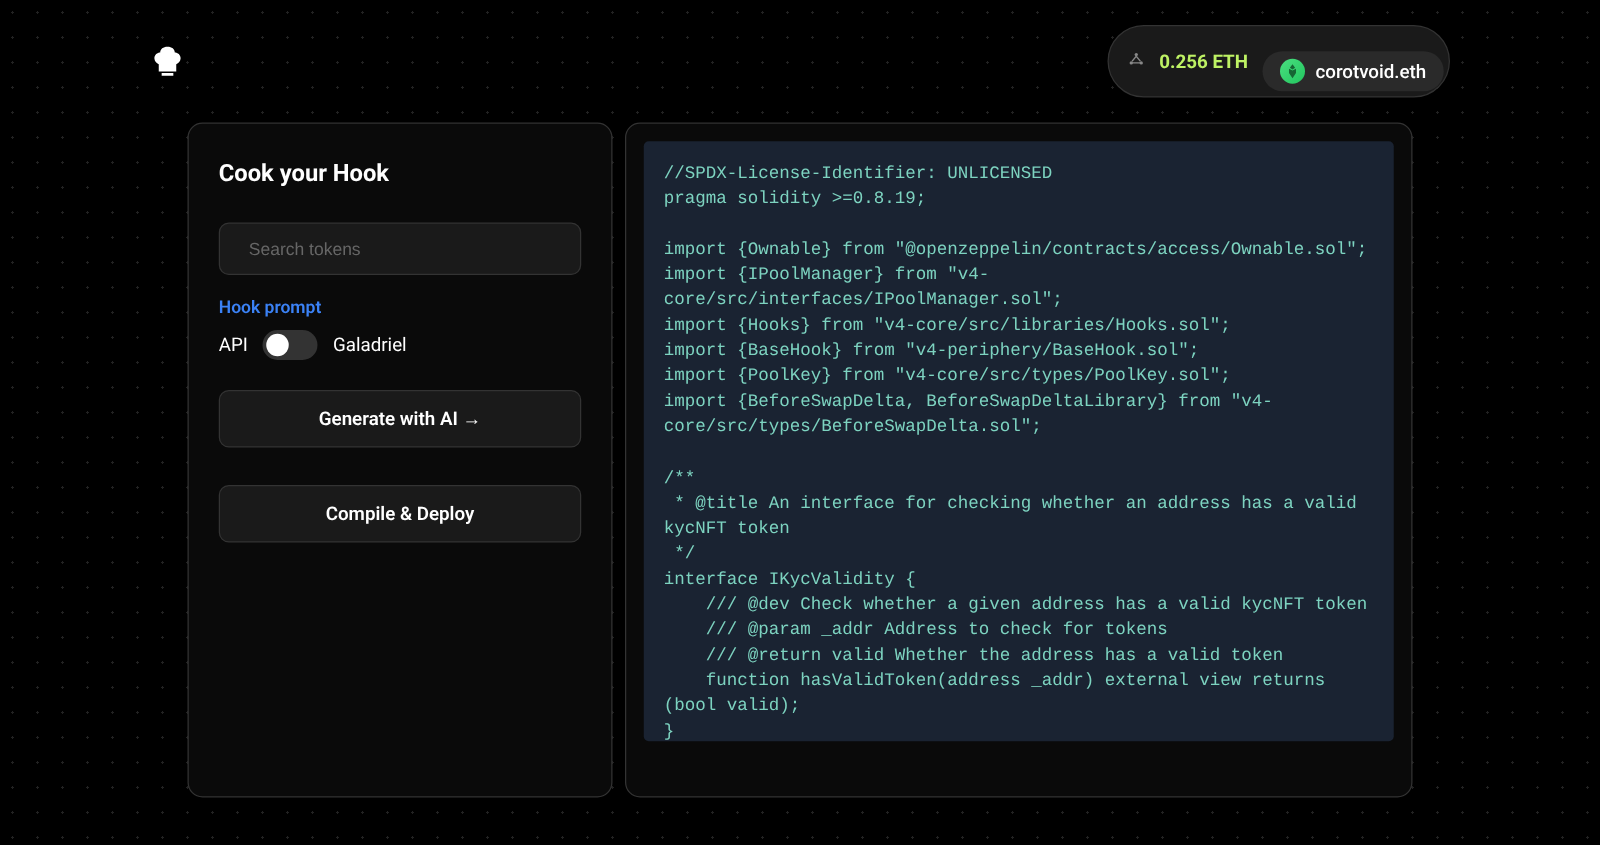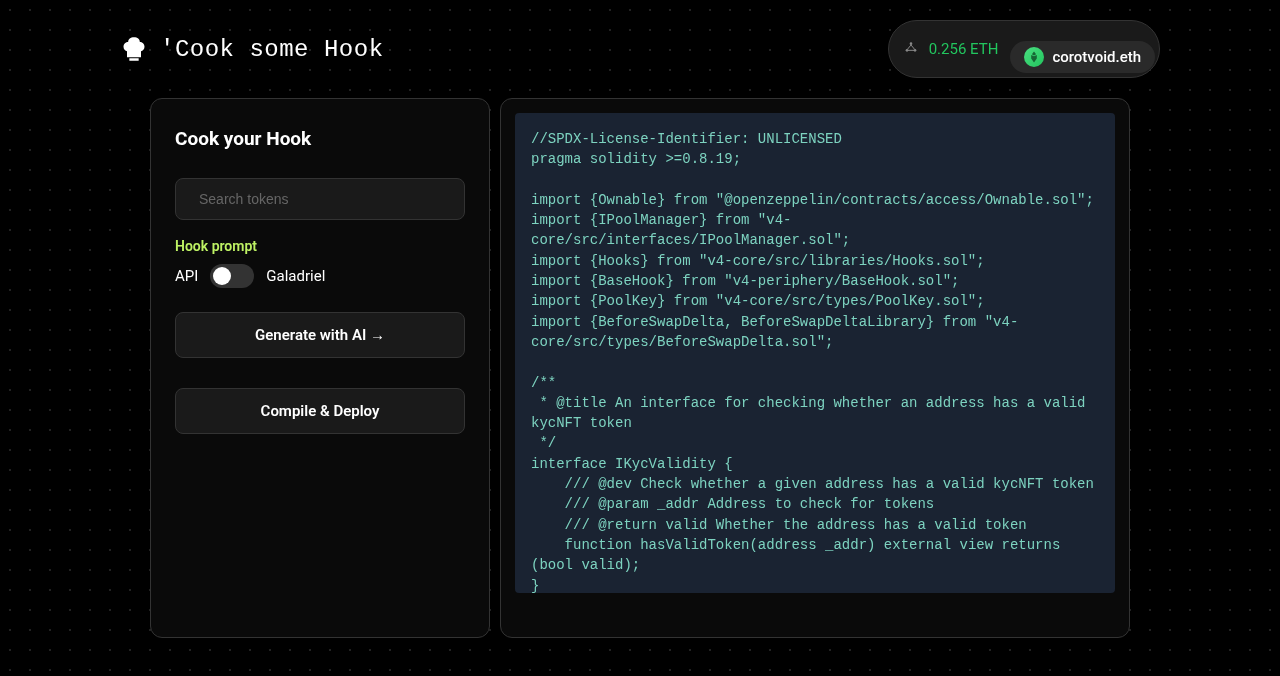--- a/index.html
+++ b/index.html
@@ -71,22 +71,22 @@
     
     .network-icon {
       width: 16px;
       height: 16px;
       margin-right: 10px;
       color: #888;
     }
     
     .balance {
       font-size: 15px;
-      font-weight: 400;
-      color: #22c55e;
+      font-weight: 700;
+      color: #bef264;
       margin-right: 12px;
     }
     
     .ens-pill {
       display: flex;
       align-items: center;
       gap: 8px;
       background: #2a2a2a;
       border-radius: 999px;
       padding: 6px 14px;
@@ -146,21 +146,21 @@
       margin-bottom: 18px;
     }
     
     .search-input::placeholder {
       color: #666;
     }
     
     .field-label {
       font-size: 14px;
       font-weight: 600;
-      color: #bef264;
+      color: #3b82f6;
       margin-bottom: 10px;
       display: block;
     }
     
     .prompt-textarea {
       width: 100%;
       height: 130px;
       background: #1a1a1a;
       border: 1px solid #333;
       border-radius: 8px;
@@ -251,21 +251,20 @@
 </head>
 <body>
 
 <div class="header">
   <div class="logo-area">
     <span class="logo-icon">
       <svg viewBox="0 0 24 24" width="28" height="28" fill="#fff">
         <path d="M12 2C9 2 7 3.5 7 6c-2 0-4 1.5-4 4 0 2 1.5 3.5 3 4v5h12v-5c1.5-.5 3-2 3-4 0-2.5-2-4-4-4 0-2.5-2-4-5-4z M8 20h8v2H8z"></path>
       </svg>
     </span>
-    <span class="app-title">'Cook some Hook</span>
   </div>
   <div class="wallet-area">
     <span class="network-icon">
       <svg viewBox="0 0 24 24" width="16" height="16" fill="#888">
         <circle cx="12" cy="4" r="2"></circle>
           <circle cx="6" cy="14" r="2"></circle>
           <circle cx="18" cy="14" r="2"></circle>
         <path d="M12 6l-5 6M12 6l5 6M7 14h10" stroke="#888" stroke-width="1.5" fill="none"></path>
       </svg>
     </span>

